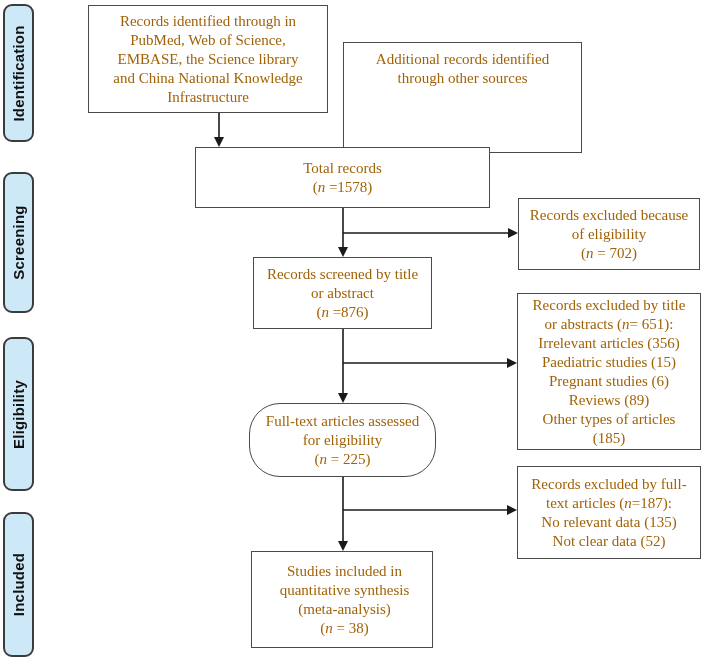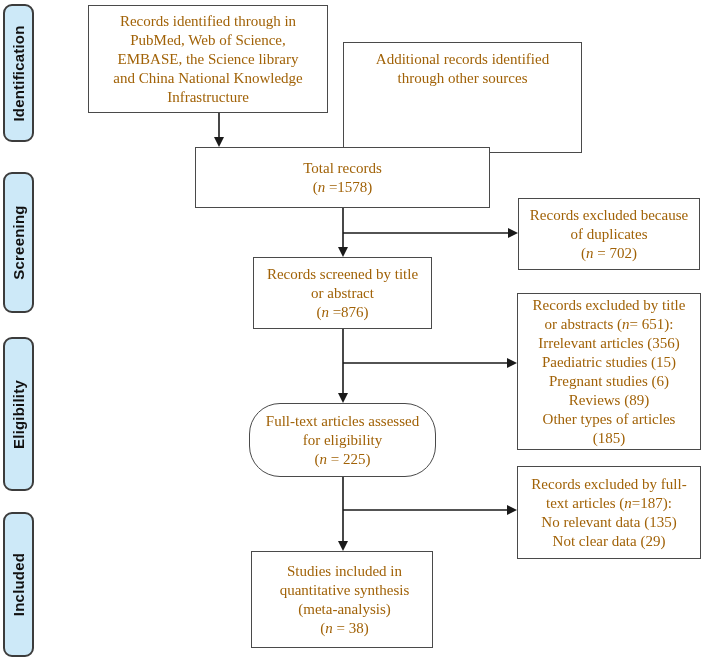--- a/index.html
+++ b/index.html
@@ -115,21 +115,21 @@
       <div>through other sources</div>
     </div>
 
   <div class="flow-box" id="box-total-records">
       <div>Total records</div>
       <div>(<i>n</i> =1578)</div>
     </div>
 
   <div class="flow-box" id="box-duplicates-excluded">
       <div>Records excluded because</div>
-      <div>of duplicates</div>
+      <div>of eligibility</div>
       <div>(<i>n</i> = 702)</div>
     </div>
 
   <div class="flow-box" id="box-records-screened">
       <div>Records screened by title</div>
       <div>or abstract</div>
       <div>(<i>n</i> =876)</div>
     </div>
 
   <div class="flow-box" id="box-title-abstract-excluded">
@@ -146,21 +146,21 @@
   <div class="flow-box" id="box-fulltext-assessed">
       <div>Full-text articles assessed</div>
       <div>for eligibility</div>
       <div>(<i>n</i> = 225)</div>
     </div>
 
   <div class="flow-box" id="box-fulltext-excluded">
       <div>Records excluded by full-</div>
       <div>text articles (<i>n</i>=187):</div>
       <div>No relevant data (135)</div>
-      <div>Not clear data (29)</div>
+      <div>Not clear data (52)</div>
     </div>
 
   <div class="flow-box" id="box-studies-included">
       <div>Studies included in</div>
       <div>quantitative synthesis</div>
       <div>(meta-analysis)</div>
       <div>(<i>n</i> = 38)</div>
     </div>
 
 </div>

